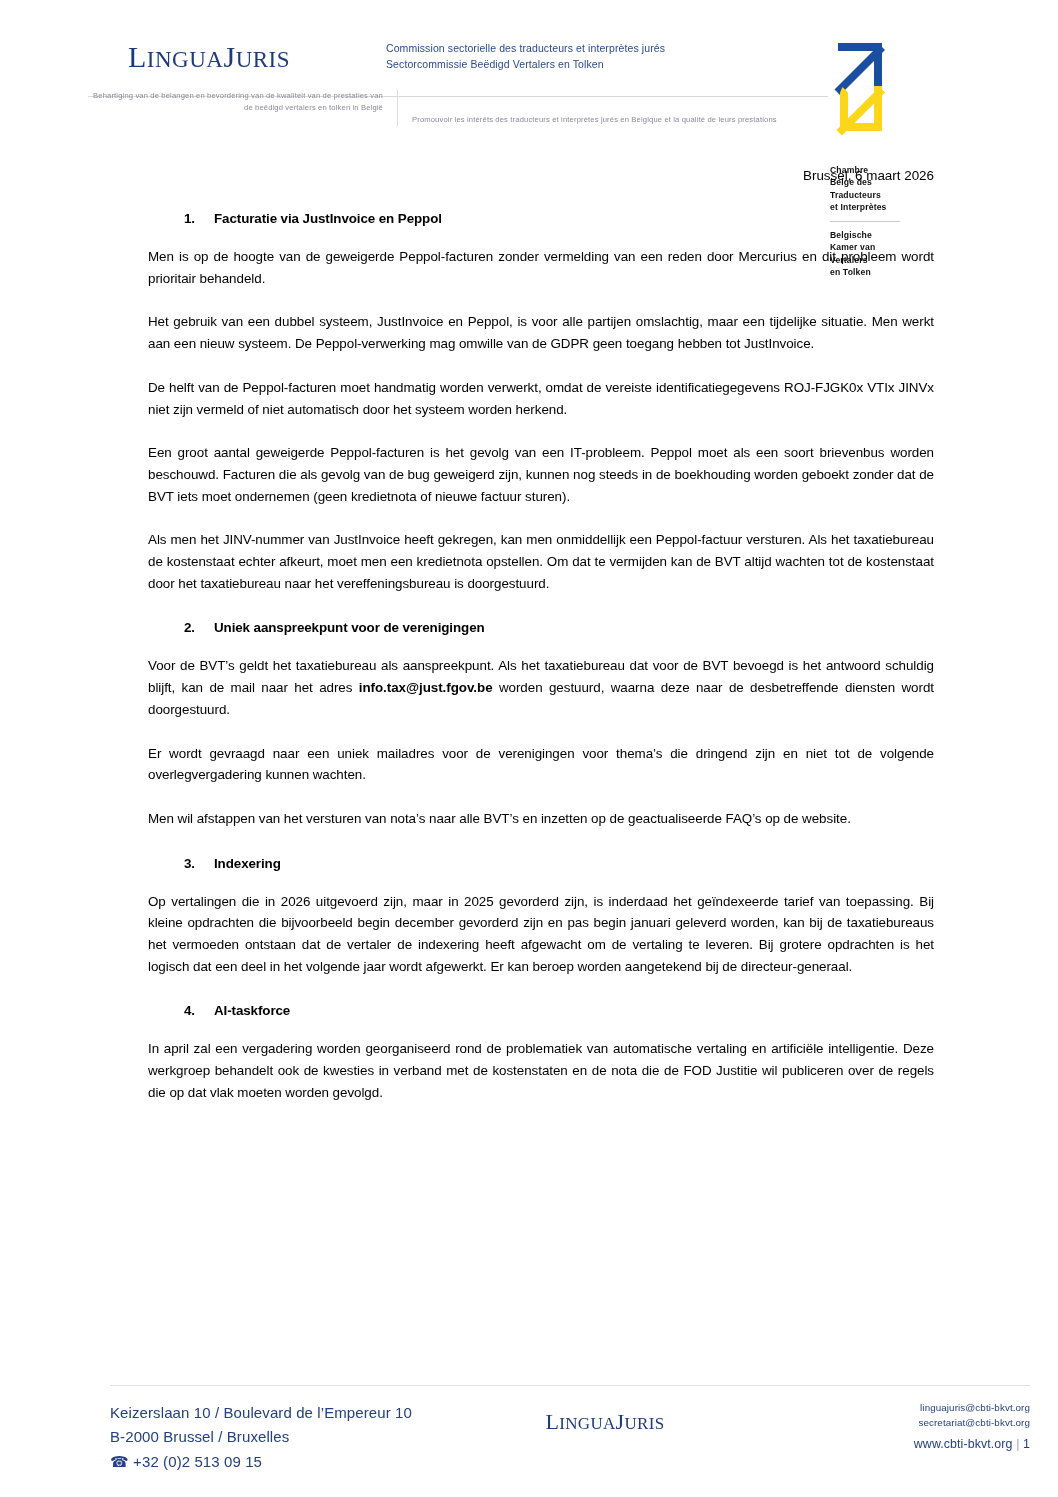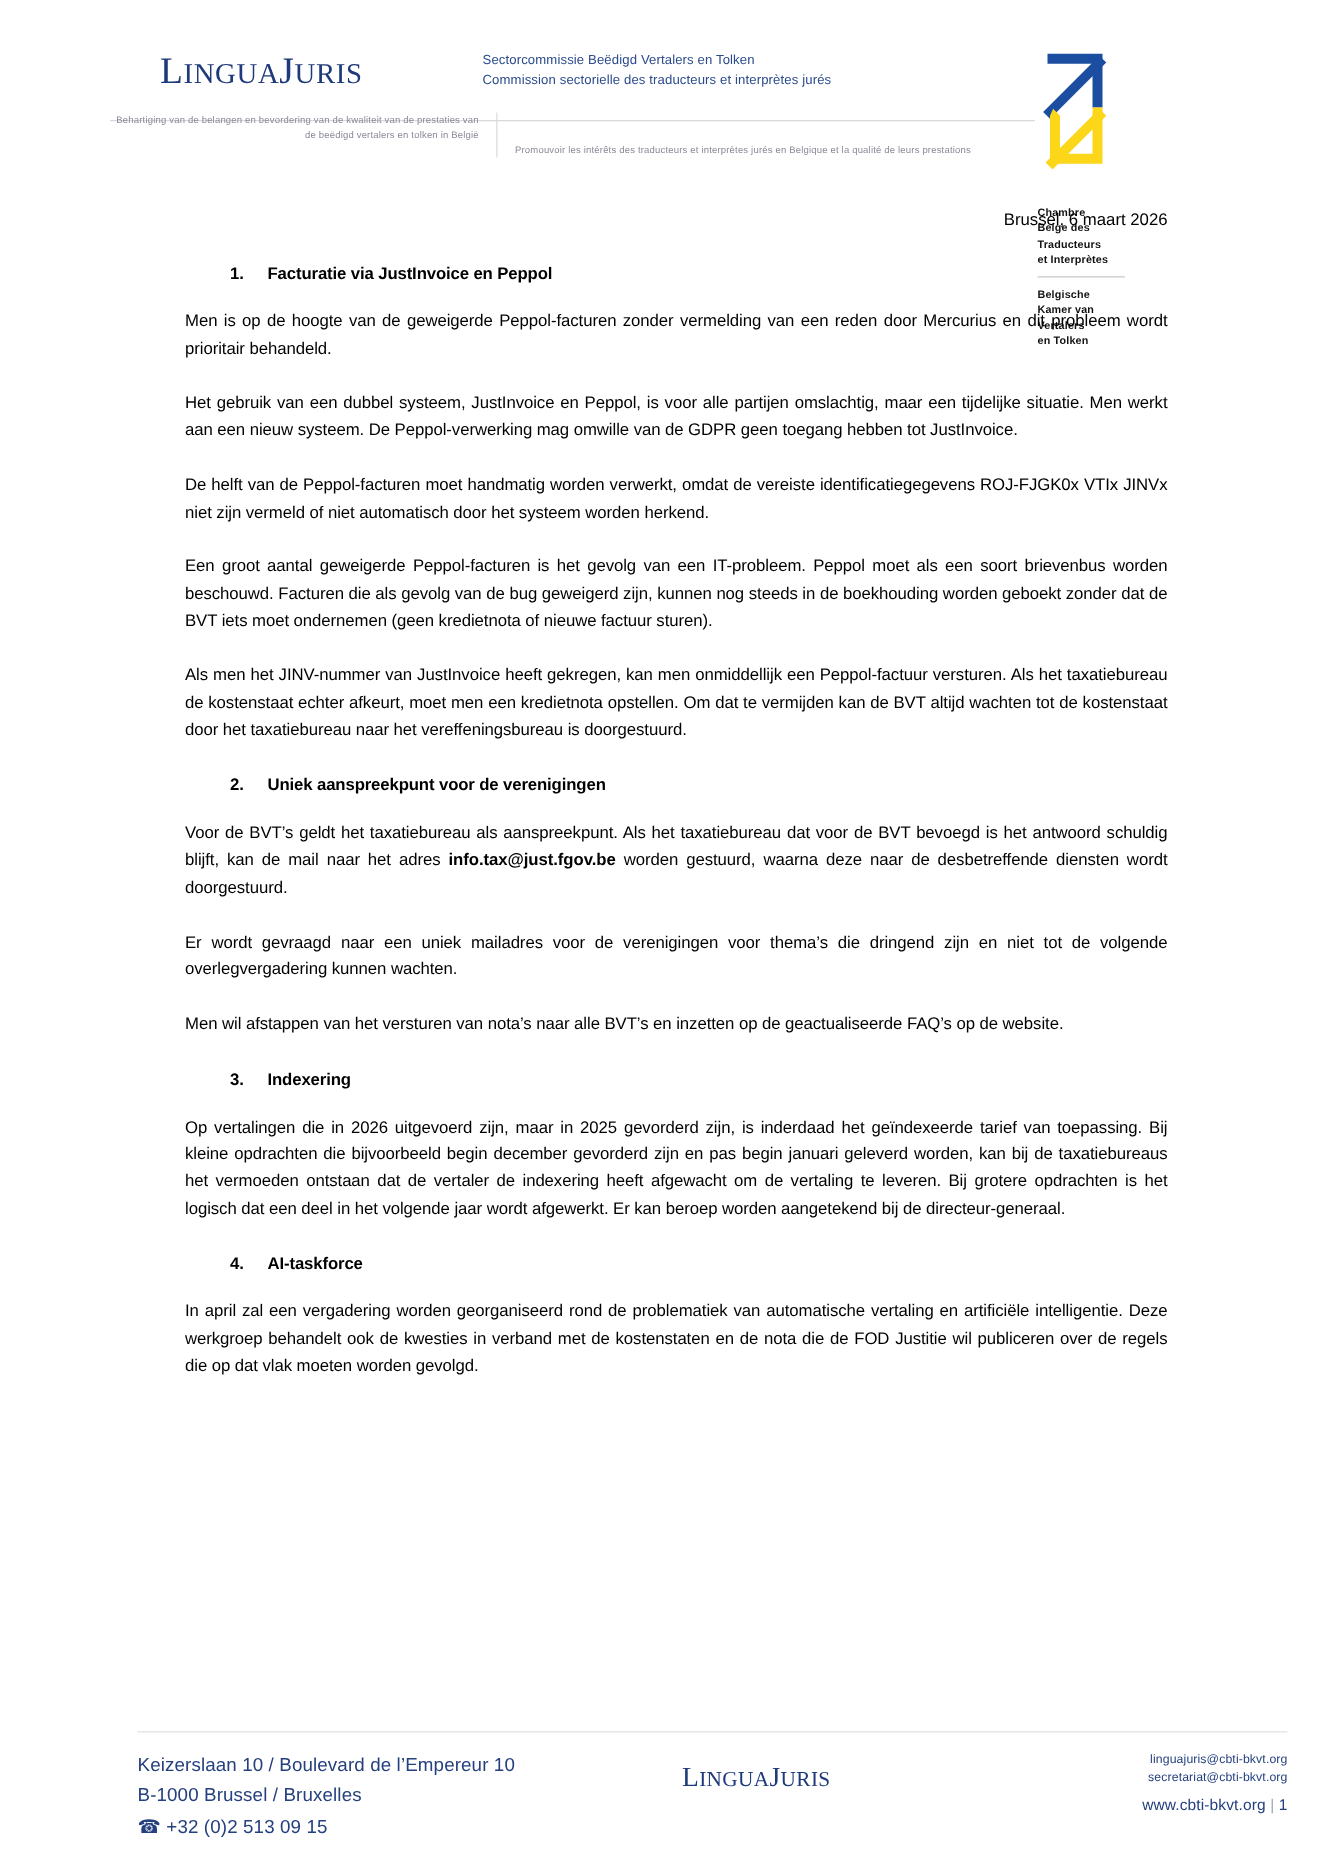--- a/index.html
+++ b/index.html
@@ -232,22 +232,22 @@
 
 <div class="page">
 
   <div class="header">
 
     <div class="header-top">
       <div class="brand-logo">
         <span class="cap">L</span><span class="sc">INGUA</span><span class="cap">J</span><span class="sc">URIS</span>
       </div>
       <div class="sector-titles">
+        <div>Commission sectorielle des traducteurs et interprètes jurés</div>
         <div>Sectorcommissie Beëdigd Vertalers en Tolken</div>
-        <div>Commission sectorielle des traducteurs et interprètes jurés</div>
       </div>
     </div>
 
     <div class="cbti-logo-block">
       <div class="z-mark">
         <svg width="62" height="118" viewBox="0 0 62 118" xmlns="http://www.w3.org/2000/svg" aria-hidden="true">
 
           <path d="M8,13 L52,13 L52,56 L44,56 L44,21 L8,21 Z" fill="#1B4EA0"></path>
           <path d="M49.5,14.5 L55,20 L10,65 L4.5,59.5 Z" fill="#1B4EA0"></path>
 
@@ -312,21 +312,21 @@
     </div>
     <p class="para">In april zal een vergadering worden georganiseerd rond de problematiek van automatische vertaling en artificiële intelligentie. Deze werkgroep behandelt ook de kwesties in verband met de kostenstaten en de nota die de FOD Justitie wil publiceren over de regels die op dat vlak moeten worden gevolgd.</p>
   </div>
 
   <div class="footer">
     <div class="footer-rule"></div>
     <div class="footer-inner">
 
       <div class="f-left">
         <div>Keizerslaan 10 / Boulevard de l’Empereur 10</div>
-        <div>B-1000 Brussel / Bruxelles</div>
+        <div>B-2000 Brussel / Bruxelles</div>
         <div>
           <span>☎</span>
           <span>+32 (0)2 513 09 15</span>
         </div>
       </div>
 
       <div class="f-center">
         <span class="cap">L</span><span class="sc">INGUA</span><span class="cap">J</span><span class="sc">URIS</span>
       </div>
 

